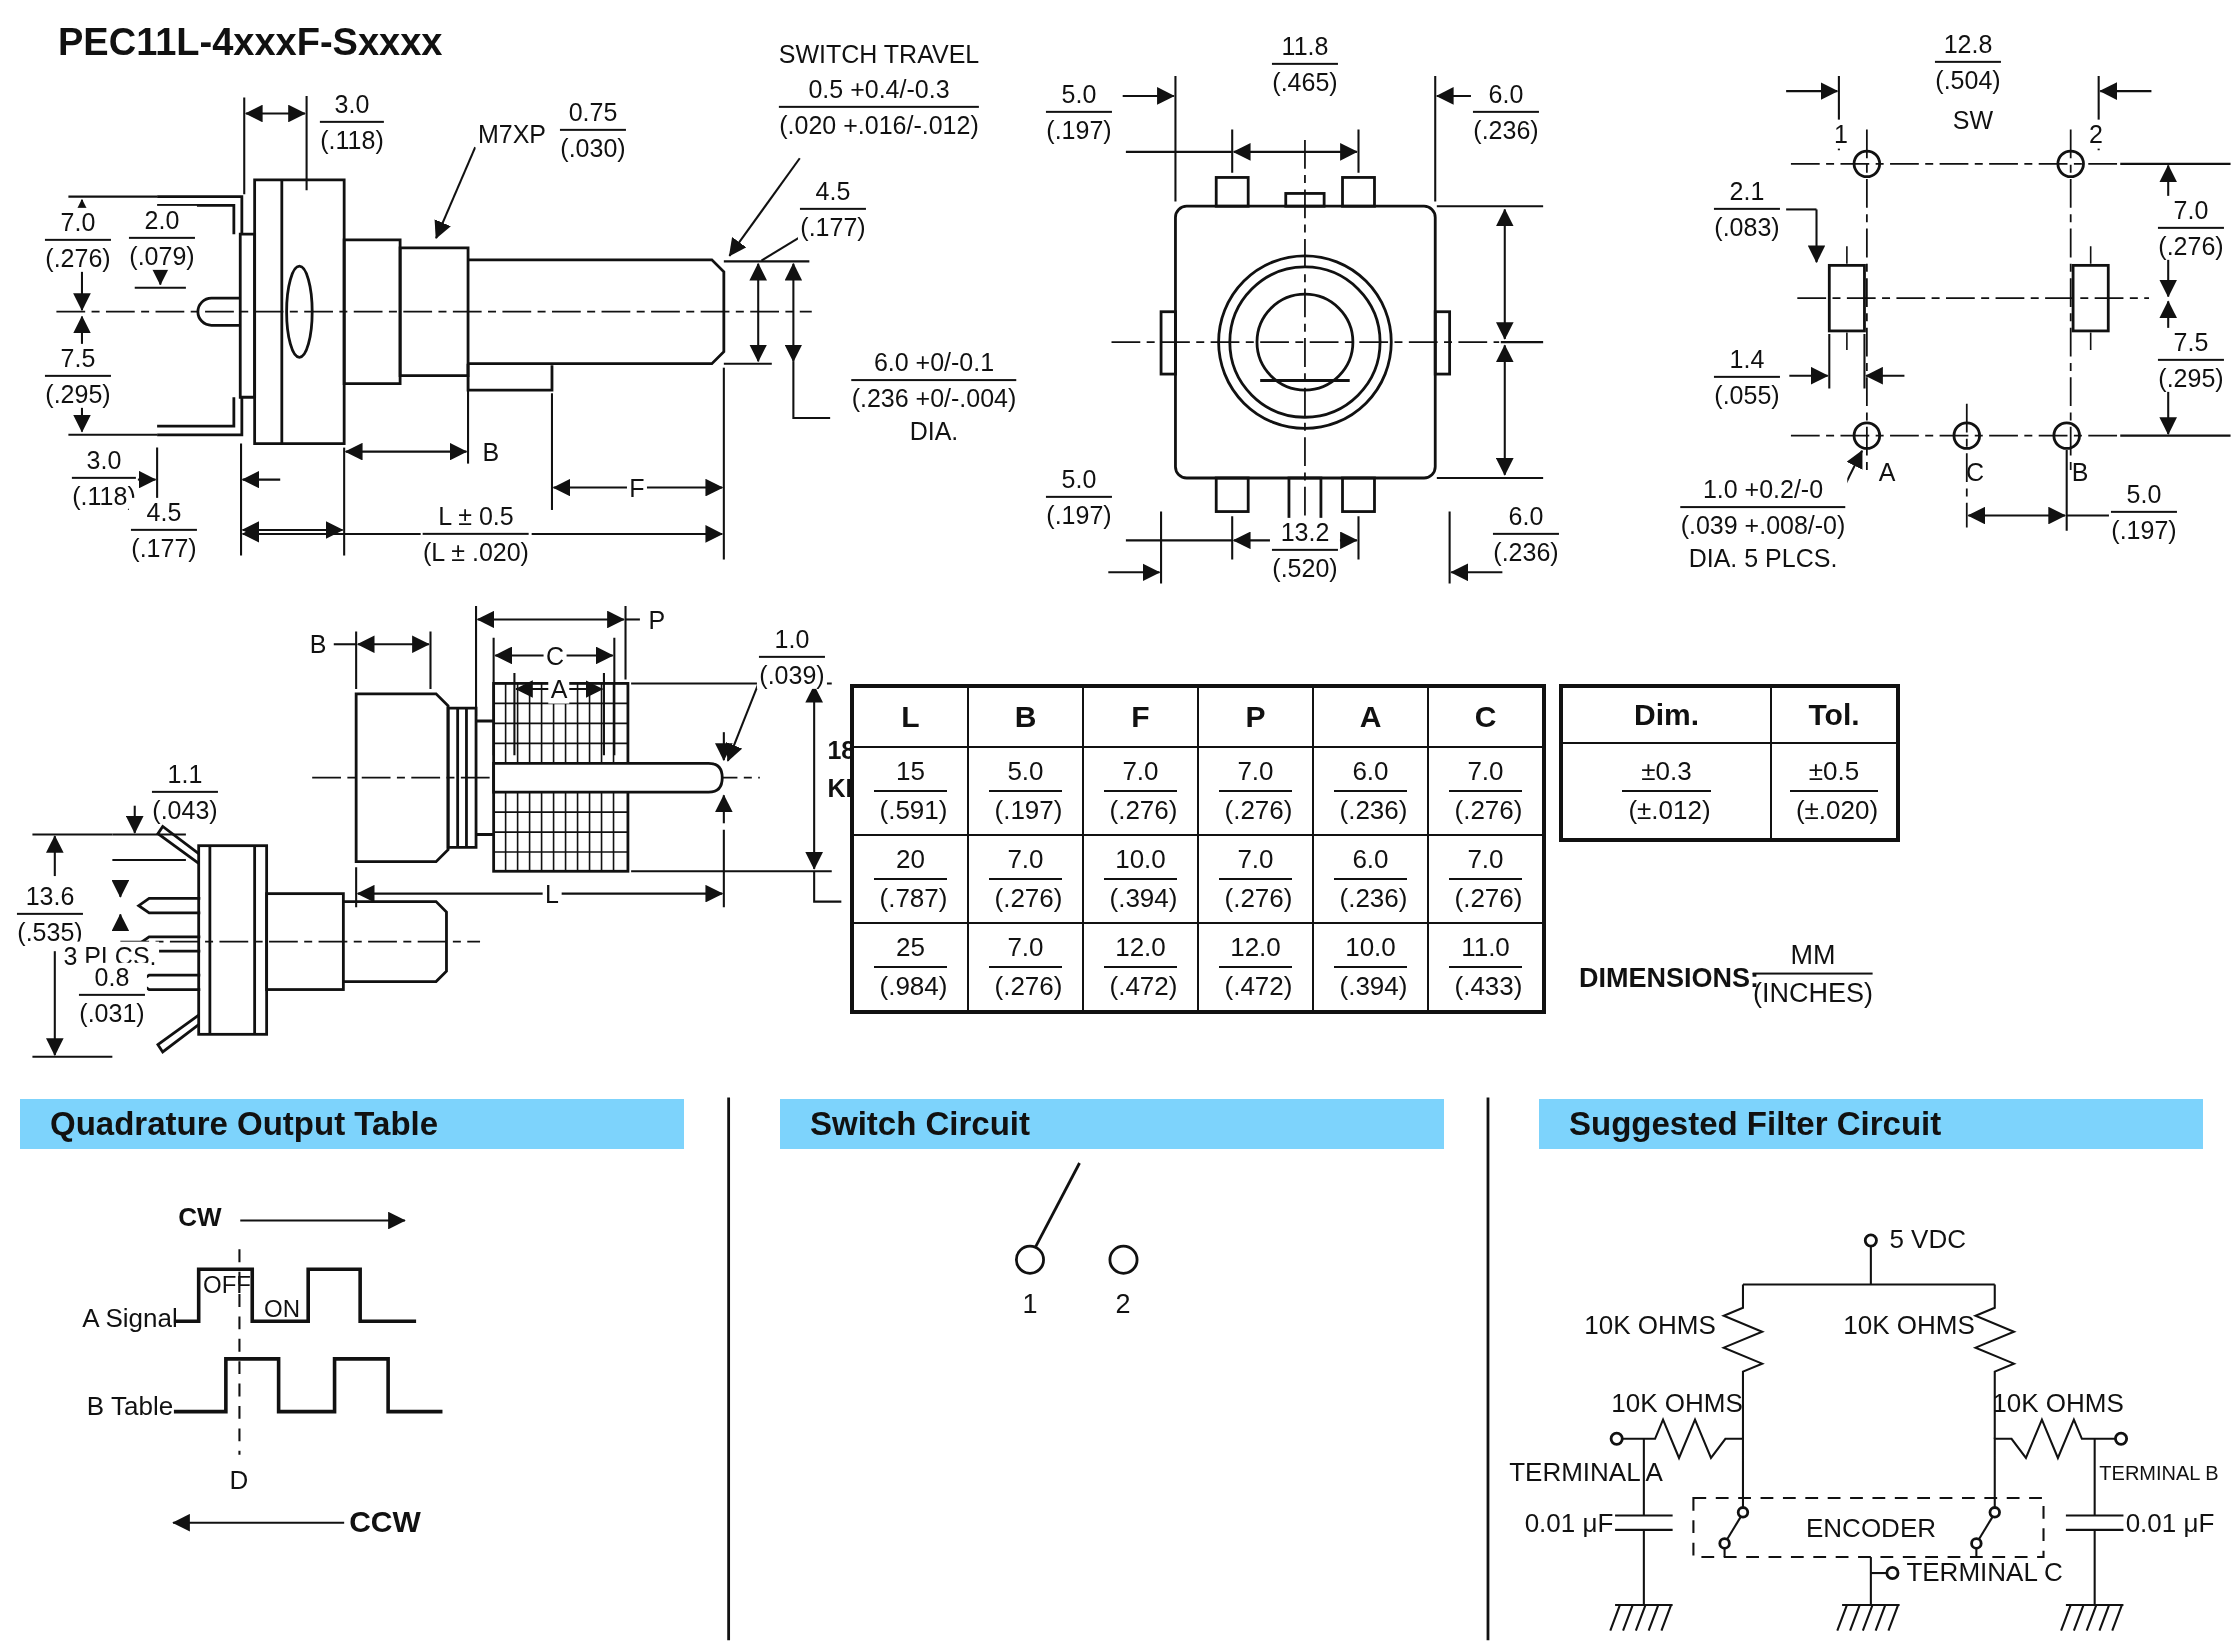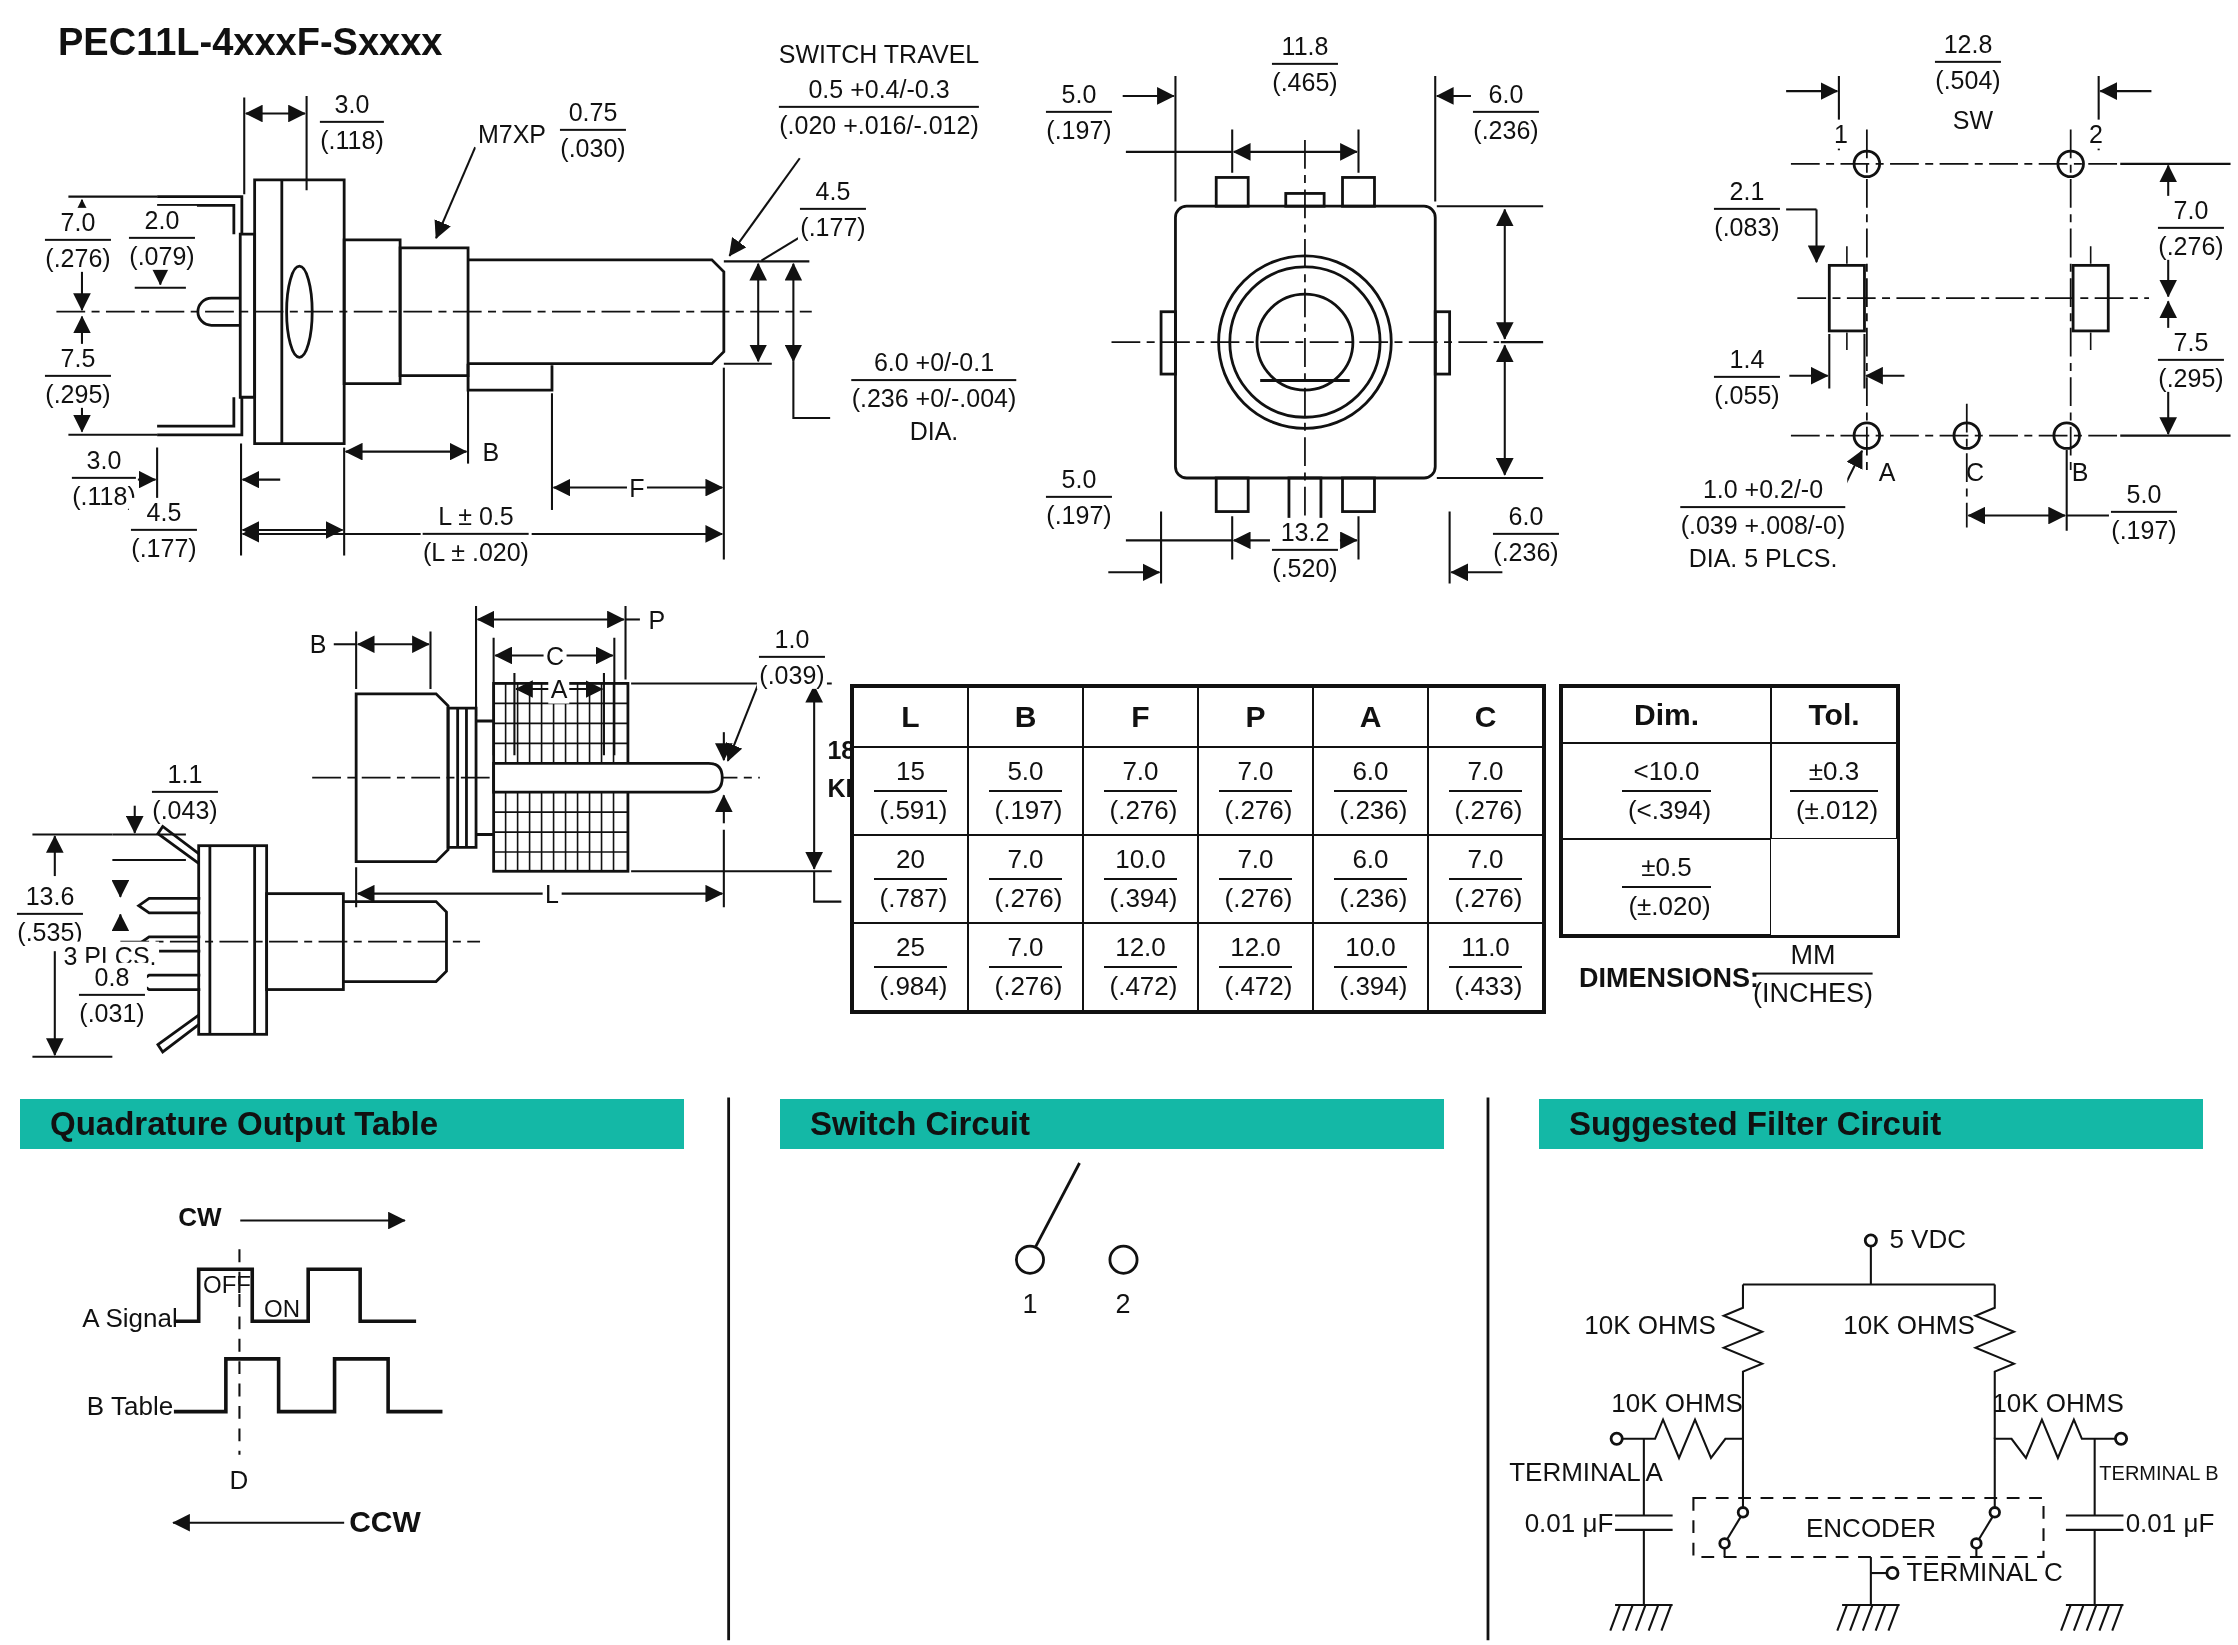--- a/index.html
+++ b/index.html
@@ -14,21 +14,21 @@
   .thin{fill:none;stroke:#111;stroke-width:2;}
   .lbl,.frac{position:absolute;z-index:2;transform:translate(-50%,-50%);text-align:center;
        font-size:25px;line-height:1.15;white-space:nowrap;background:#fff;padding:0 2.4px;}
   .lbl-l{transform:translate(0,-50%);}
   .nobg{background:transparent;}
   .frac .mm{display:block;border-bottom:2.1px solid #111;padding:0 4.8px 2.4px;}
   .frac .in{display:block;padding-top:2.4px;}
   .frac .sfx{display:block;padding-top:4.8px;}
   .b{font-weight:bold;}
   .title{position:absolute;left:58px;top:21px;font-size:38px;font-weight:bold;z-index:2;}
-  .sechead{position:absolute;height:50px;background:#14b8a6;z-index:2;display:flex;align-items:center;
+  .sechead{position:absolute;height:50px;background:#7dd3fc;z-index:2;display:flex;align-items:center;
        font-size:33px;font-weight:bold;padding-left:30px;box-sizing:border-box;}
   .grid{position:absolute;z-index:2;display:grid;border:3.2px solid #111;background:#fff;}
   .cell{border:1.9px solid #111;display:flex;align-items:center;justify-content:center;
         font-size:26px;text-align:center;}
   .hcell{font-weight:bold;font-size:30px;}
   .cfrac .mm{display:block;border-bottom:2.1px solid #111;padding:0 6.4px 3.2px;}
   .cfrac .in{display:block;padding-top:3.2px;margin-left:6px;}
   .note{position:absolute;z-index:2;font-size:27px;}
 </style>
 </head>
@@ -509,26 +509,20 @@
         <span class="in">(.433)</span>
       </span>
     </div>
 </div>
 
 <div class="grid" style="left:1559px;top:684px;grid-template-columns:209px 126px;">
   <div class="cell hcell" style="height:54px;">Dim.</div>
   <div class="cell hcell" style="height:54px;">Tol.</div>
   <div class="cell" style="height:94px;">
       <span class="cfrac">
-        <span class="mm">&lt;10.0</span>
-        <span class="in">(&lt;.394)</span>
-      </span>
-    </div>
-  <div class="cell" style="height:94px;">
-      <span class="cfrac">
         <span class="mm">±0.3</span>
         <span class="in">(±.012)</span>
       </span>
     </div>
   <div class="cell" style="height:94px;">
       <span class="cfrac">
         <span class="mm">±0.5</span>
         <span class="in">(±.020)</span>
       </span>
     </div>

